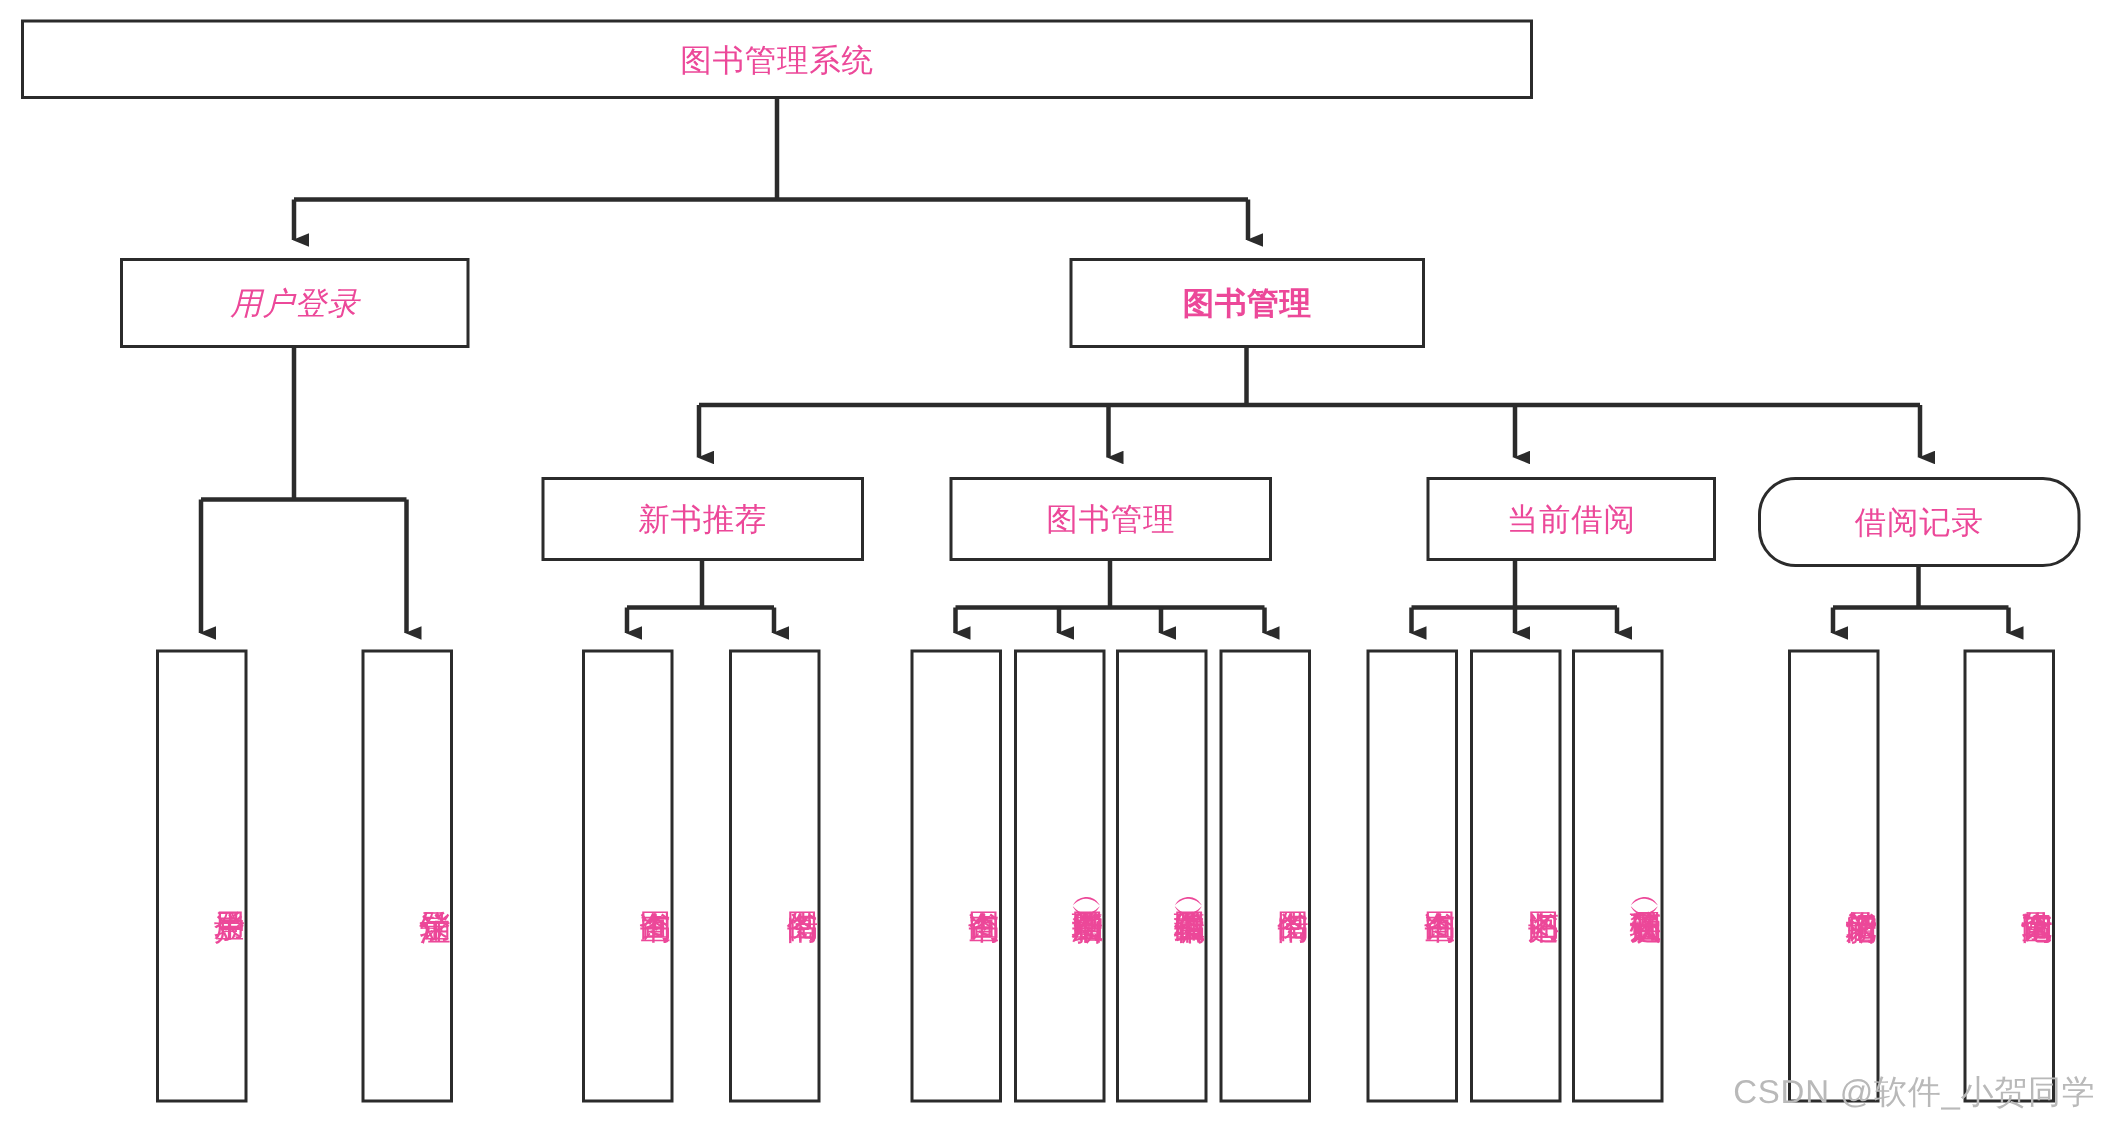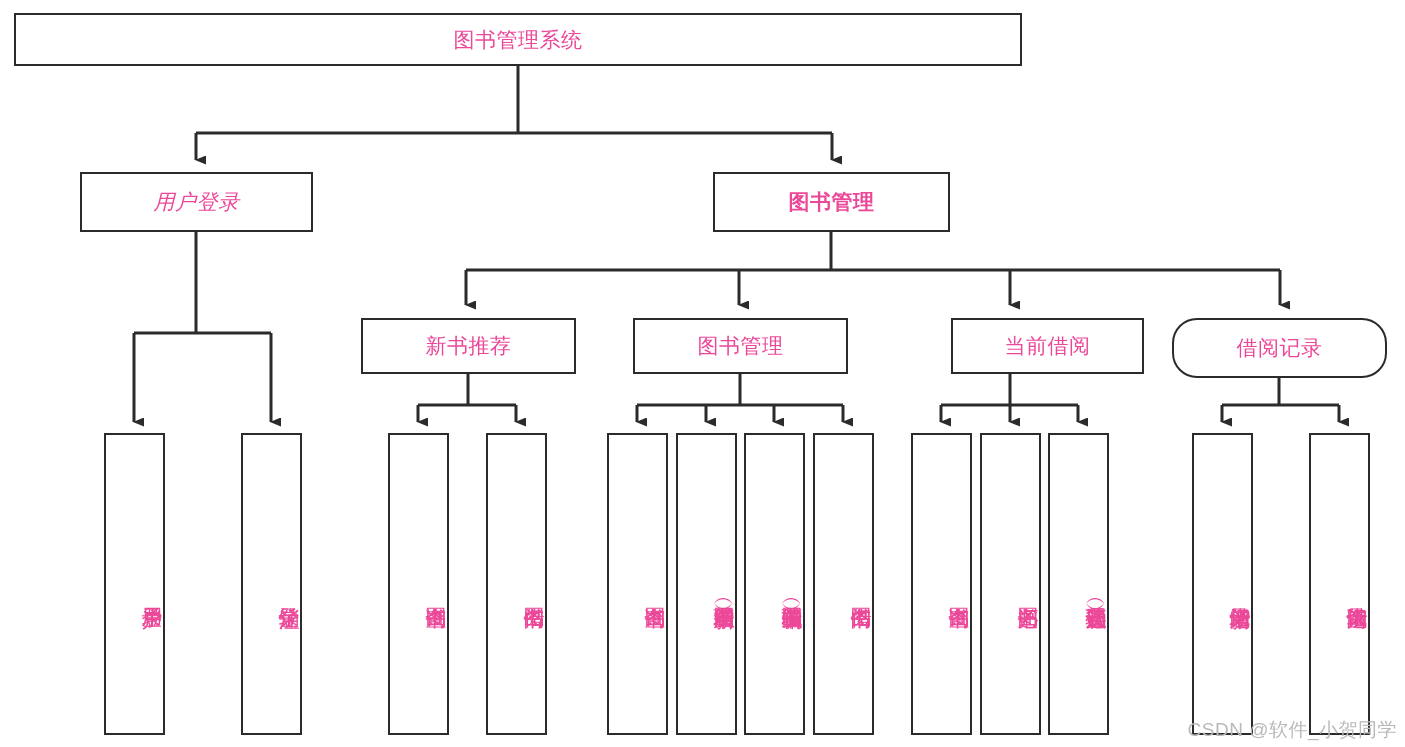--- a/index.html
+++ b/index.html
@@ -53,21 +53,21 @@
   }
   .node.v .vtext {
     writing-mode: vertical-rl;
     text-orientation: upright;
     display: block;
   }
   .watermark {
     position: absolute;
     right: 8px;
     bottom: 4px;
-    font-size: 19px;
+    font-size: 22px;
     color: #b9b9b9;
     letter-spacing: 0.5px;
     user-select: none;
   }
 </style>
 </head>
 <body>
 
 <div id="canvas">
 

